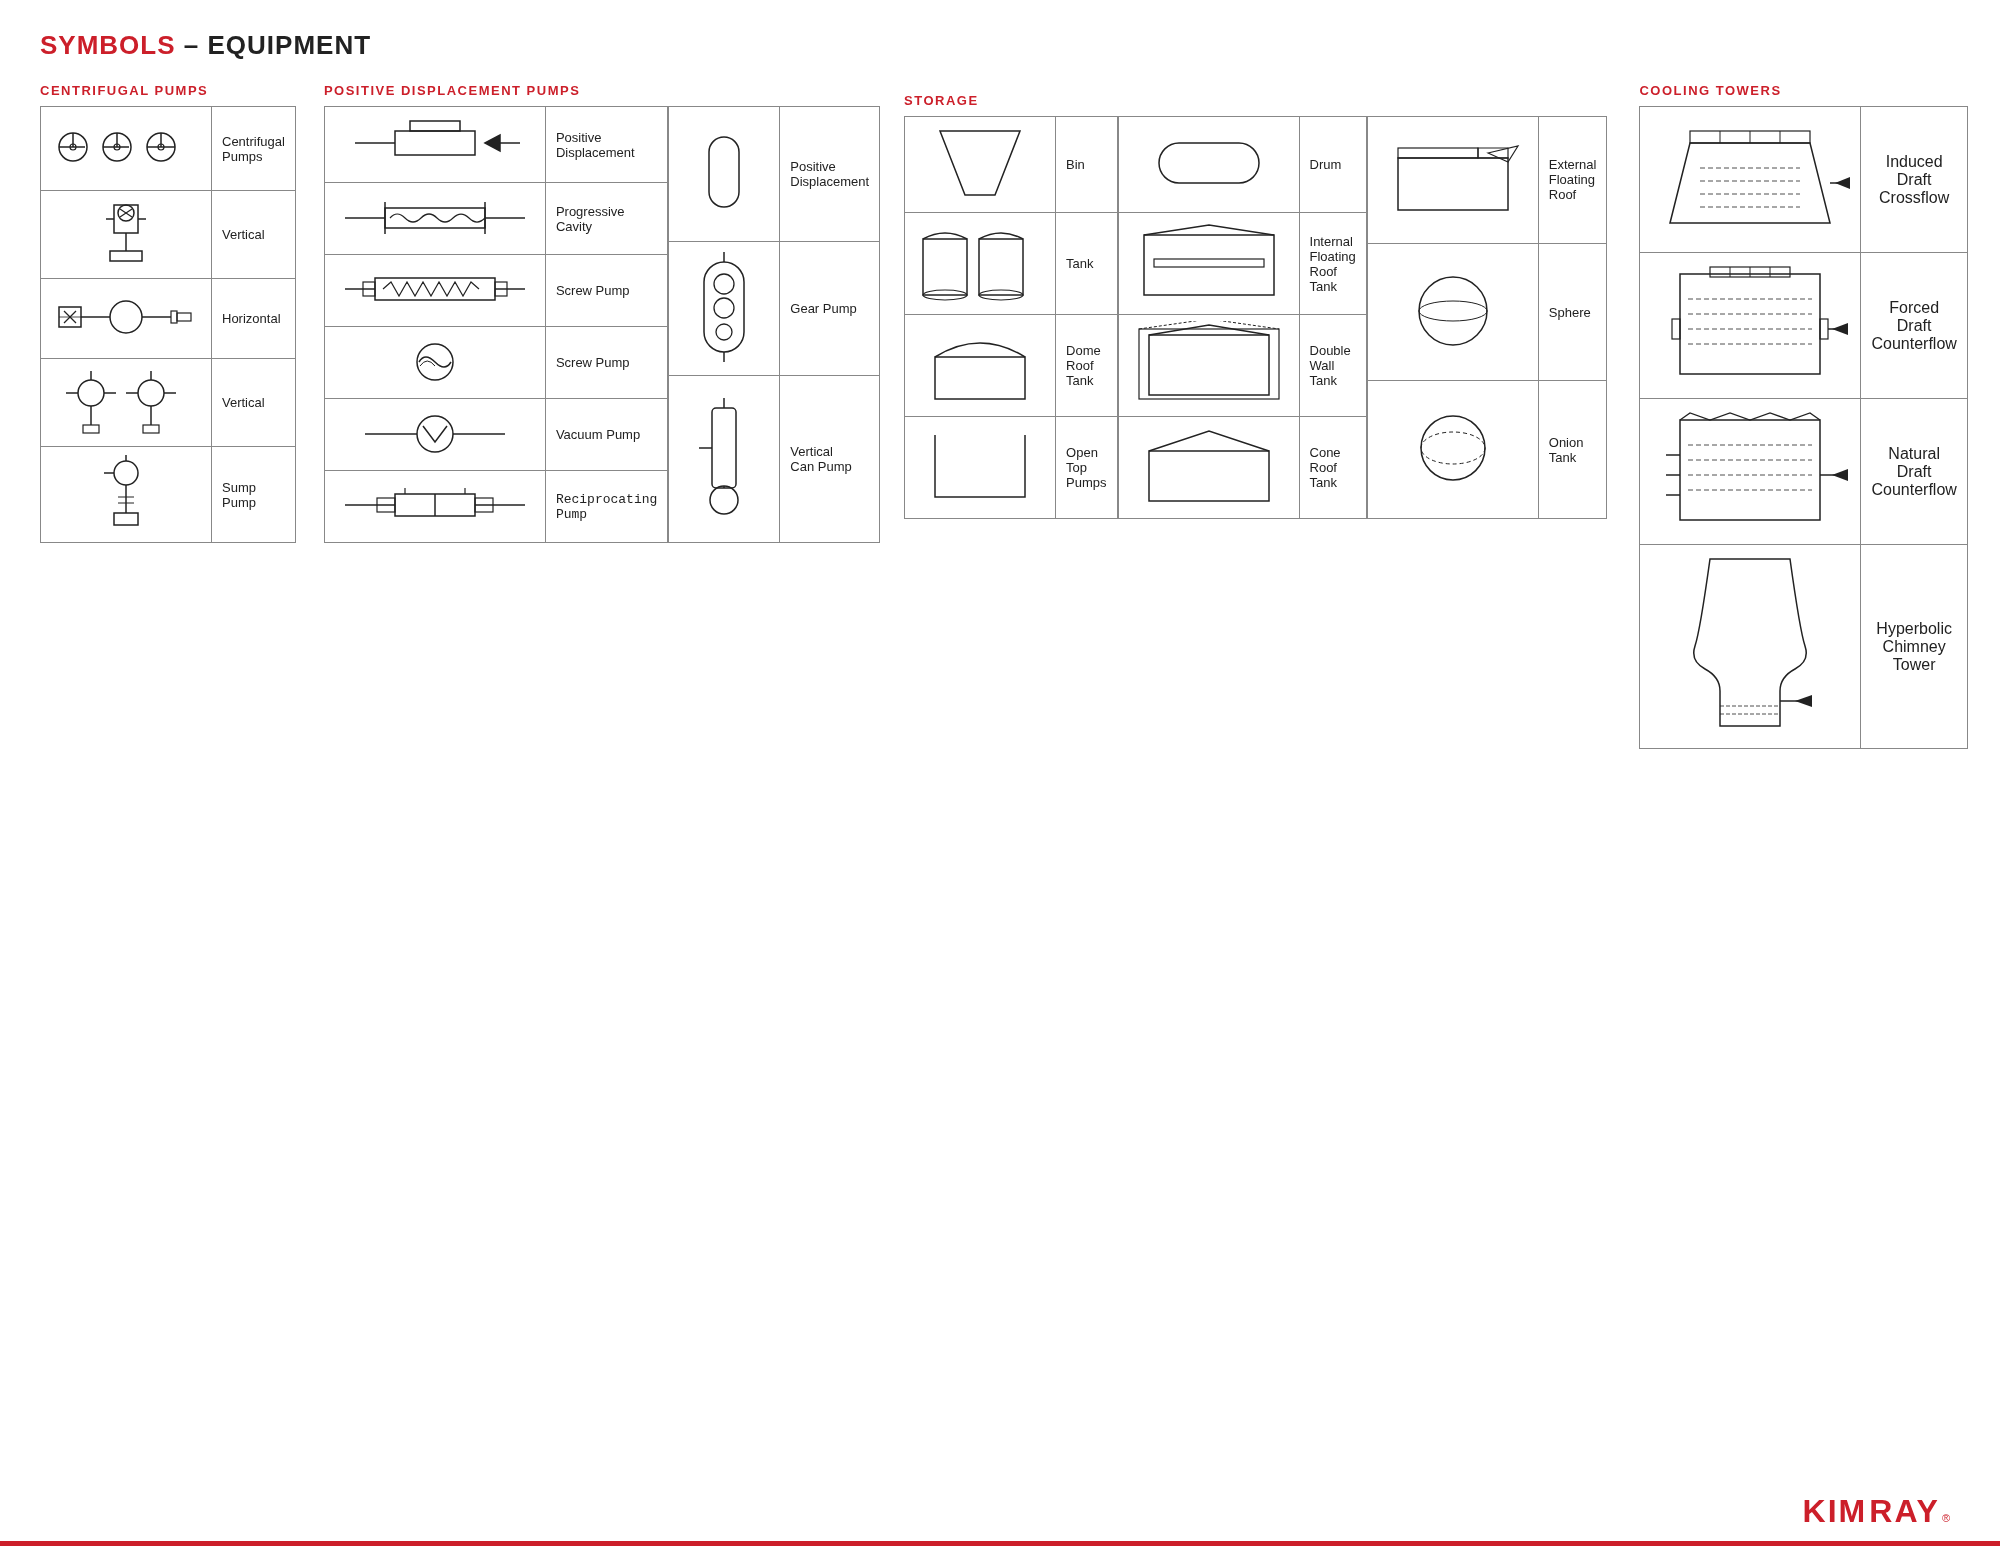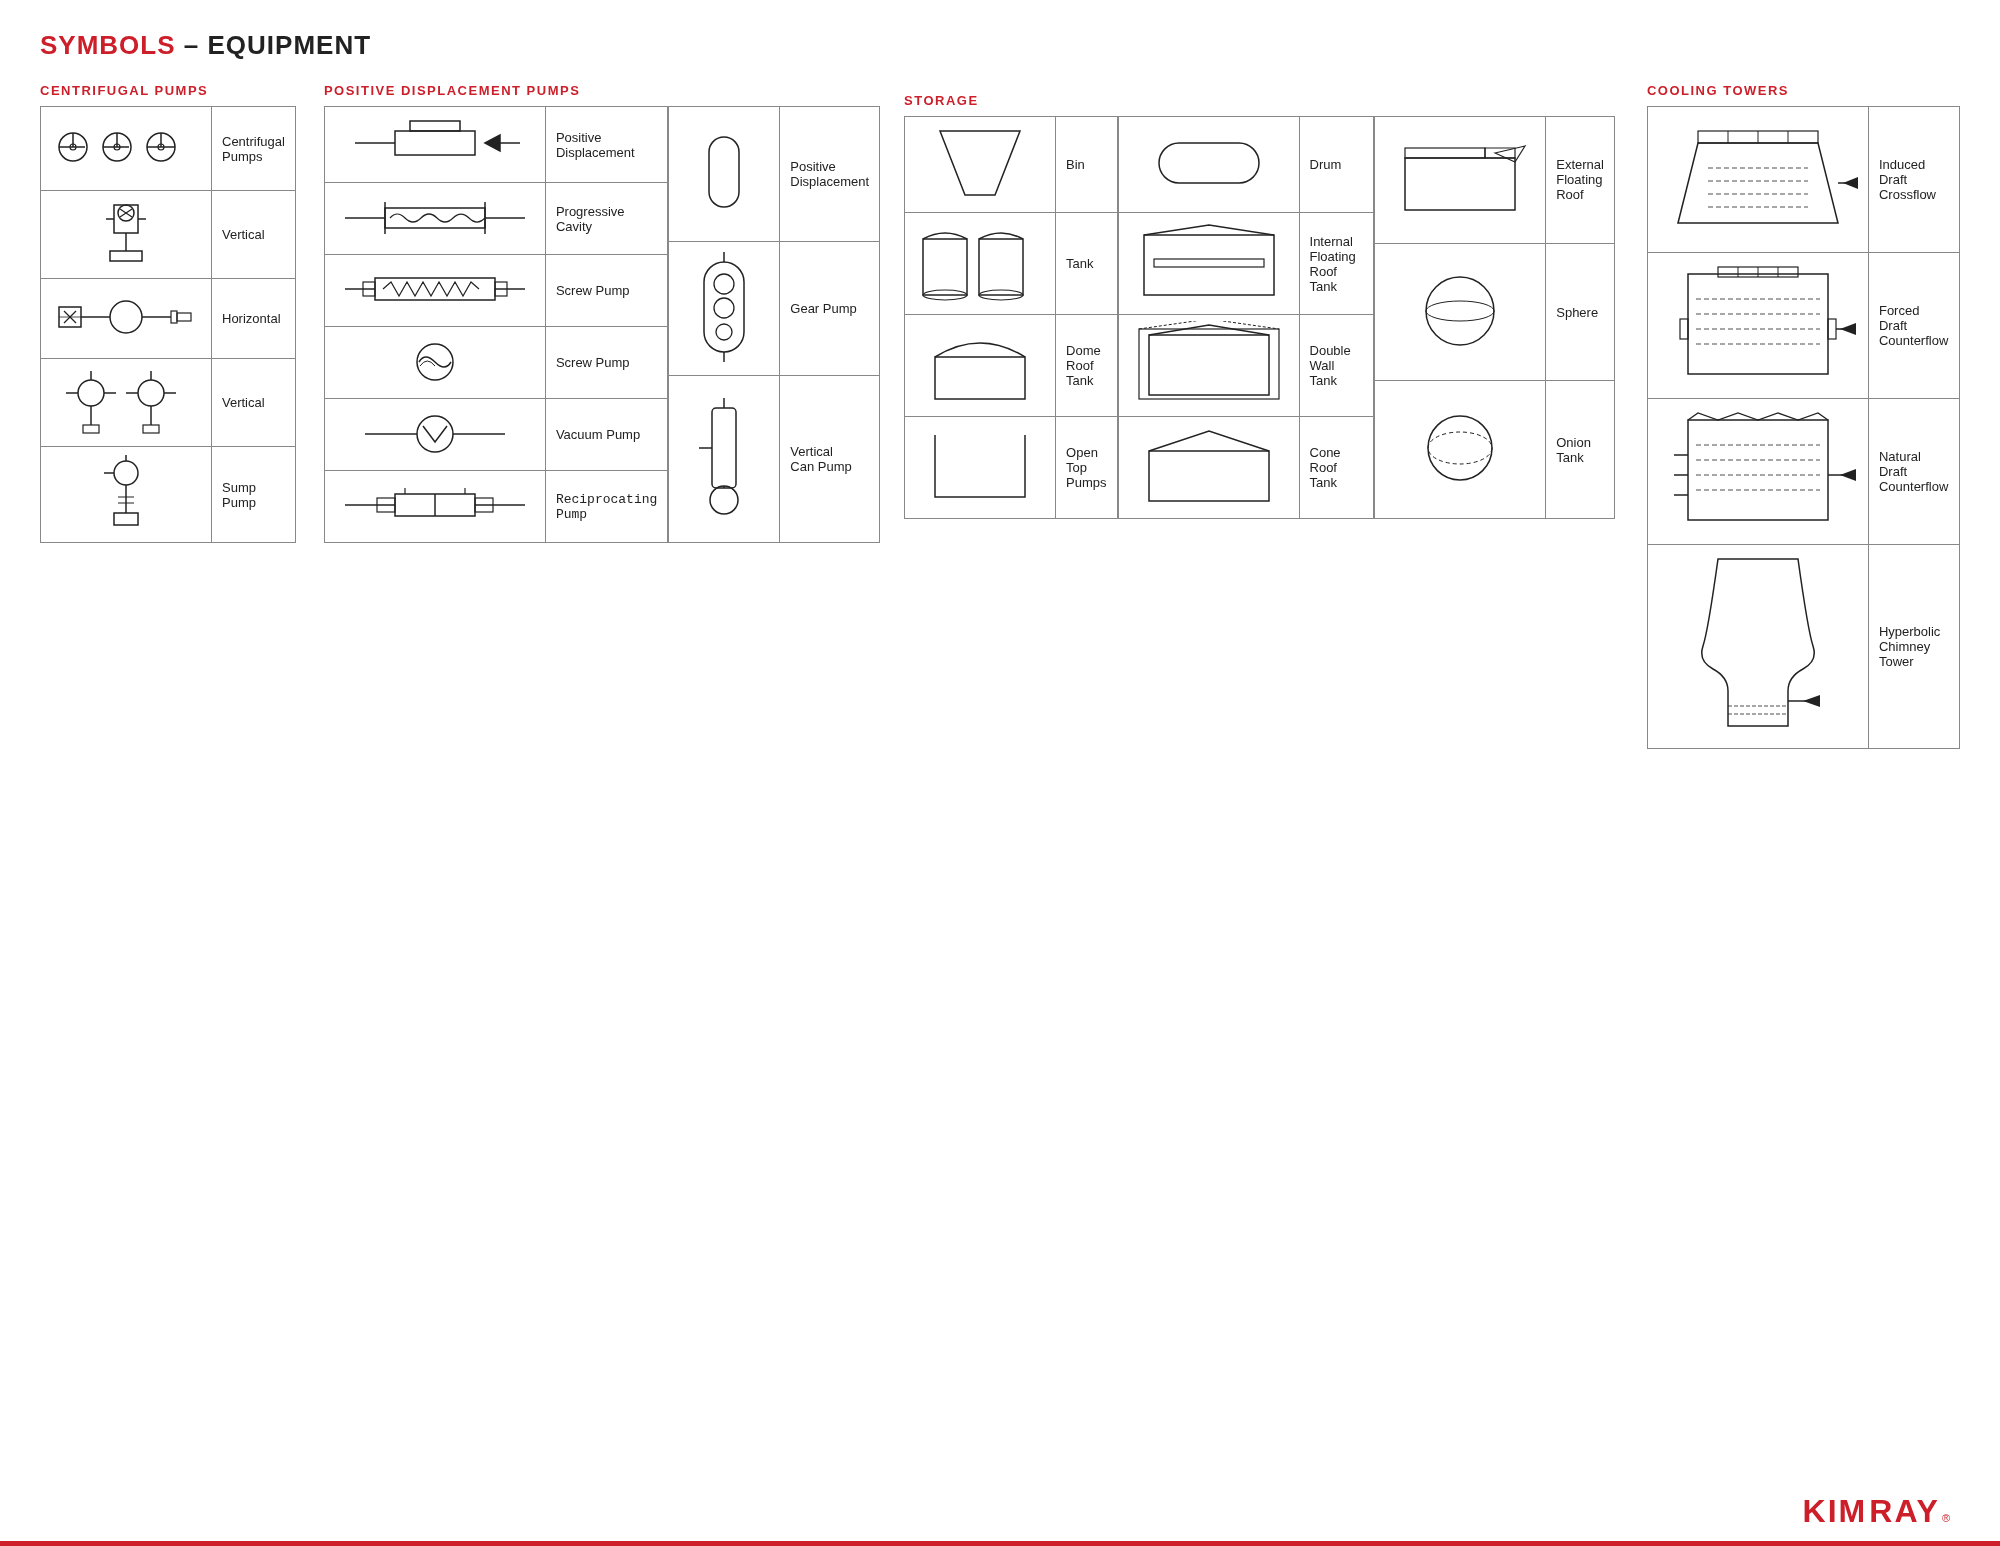--- a/index.html
+++ b/index.html
@@ -76,21 +76,22 @@
       padding: 6px 10px;
     }
     .cooling-symbol-cell {
       width: 220px;
       height: 140px;
       text-align: center;
     }
     .cooling-label-cell {
       width: 200px;
       padding-left: 14px;
-      font-size: 13px;
+      font-size: 16px;
+      text-align: center;
     }
   </style>
 </head>
 <body>
 
 <div style="margin-bottom:22px;">
   <span style="font-size:26px;font-weight:900;letter-spacing:1px;color:#cc1f2a;">SYMBOLS</span><span style="font-size:26px;font-weight:700;letter-spacing:1px;color:#222;"> – EQUIPMENT</span>
 </div>
 
 <div style="display:flex; gap:32px; align-items:flex-start;">

